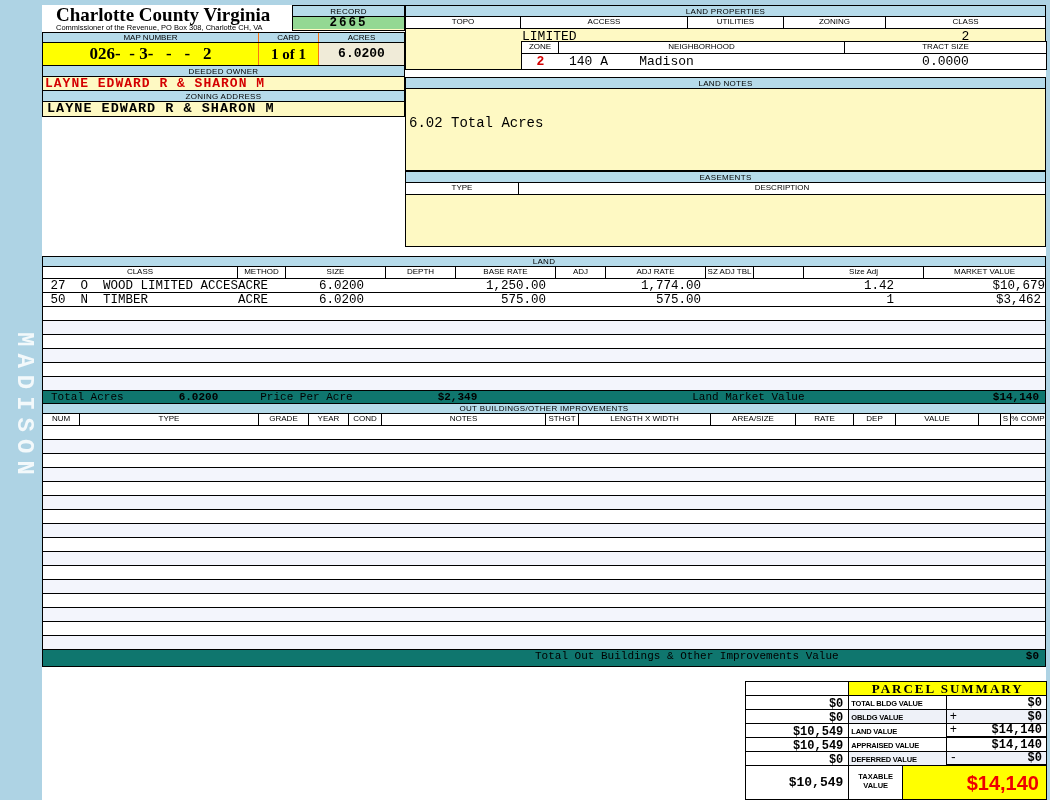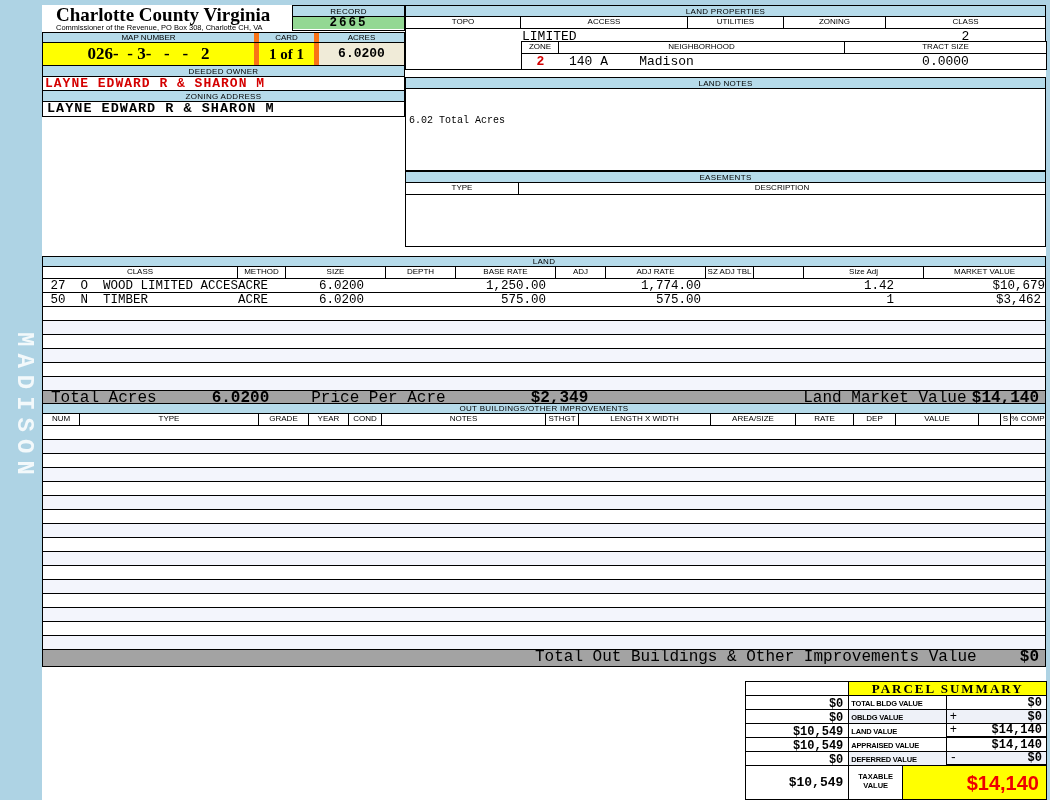--- a/index.html
+++ b/index.html
@@ -12,58 +12,58 @@
   .district{
     position:absolute;left:4px;top:332px;width:34px;height:220px;
     writing-mode:vertical-rl;font-family:"Liberation Serif",serif;
     font-size:24px;letter-spacing:7px;color:rgba(255,255,255,0.85);font-weight:bold;
   }
   .bar{
     background:#b6dbea;border-bottom:1px solid #000;
     font-size:8px;text-align:center;height:11px;line-height:11px;
     letter-spacing:.3px;box-sizing:border-box;
   }
-  .box{border:1px solid #000;box-sizing:border-box;background:#ffffff;}
+  .box{border:1px solid #000;box-sizing:border-box;background:#fef9c3;}
   .hrow{display:flex;border-bottom:1px solid #000;box-sizing:border-box;background:#fff;}
   .hc{font-size:8px;text-align:center;height:11px;line-height:10px;border-right:1px solid #000;box-sizing:border-box;overflow:hidden;}
   .hc:last-child{border-right:none;}
   .mono{font-family:"Liberation Mono","DejaVu Sans Mono",monospace;}
   .b{font-weight:bold;}
   .pre{white-space:pre;}
   
   .title-row{position:absolute;left:0;top:0;width:363px;height:27px;display:flex;}
   .title-cell{width:250px;padding:1px 0 0 14px;box-sizing:border-box;}
   .main-title{font-family:"Liberation Serif",serif;font-size:19px;font-weight:bold;line-height:18px;}
   .sub-title{font-size:7.5px;line-height:8px;white-space:nowrap;}
   .record-box{width:113px;height:26px;}
   .record-val{height:12px;background:#93d893;text-align:center;font-size:12.5px;line-height:12px;letter-spacing:2px;}
   .left-block{position:absolute;left:0;top:27px;width:363px;}
   .vrow{display:flex;border-bottom:1px solid #000;box-sizing:border-box;}
-  .vc{border-right:5px solid #f97316;box-sizing:border-box;text-align:center;overflow:hidden;}
+  .vc{border-right:1px solid #f97316;box-sizing:border-box;text-align:center;overflow:hidden;}
   .vc:last-child{border-right:none;}
   .yellow{background:#ffff00;}
   .cream{background:#f0ebd8;}
   .red{color:#d40000;}
   .addr{height:46px;border-bottom:1px solid #000;box-sizing:border-box;padding:3px 0 0 4px;font-size:12.5px;line-height:15px;}
   
   .right-block{position:absolute;left:363px;top:0;width:641px;}
   .lp-values{position:relative;height:40px;}
   .zone-table{position:absolute;left:115px;top:12px;width:526px;border:1px solid #000;box-sizing:border-box;background:#fff;}
-  .notes-body{height:81px;padding:26px 0 0 3px;box-sizing:border-box;font-size:10px;}
+  .notes-body{height:81px;padding:26px 0 0 3px;box-sizing:border-box;font-size:14px;}
   .ease-body{height:51px;}
   
   .land-section{position:absolute;left:0;top:251px;width:1004px;}
   .ob-section{position:absolute;left:0;top:398px;width:1004px;}
   .sect{border:1px solid #000;box-sizing:border-box;background:#fff;}
   .drow{display:flex;height:14px;border-bottom:1px solid #000;box-sizing:border-box;align-items:center;font-size:12.5px;}
   .dc{overflow:hidden;box-sizing:border-box;}
   .r{text-align:right;}
   .erow{height:14px;border-bottom:1px solid #000;box-sizing:border-box;}
   .erow.alt{background:#f3f5fc;}
-  .total-row{display:flex;height:16px;align-items:flex-end;font-size:16px;box-sizing:border-box;background:#a3a3a3;}
+  .total-row{display:flex;height:16px;align-items:flex-start;font-size:11px;box-sizing:border-box;background:#0f766e;}
   
   .summary{position:absolute;left:703px;top:676px;width:302px;border:1px solid #000;box-sizing:border-box;background:#fff;}
   .ps-row{display:flex;box-sizing:border-box;}
   .ps-c{border-right:1px solid #000;border-bottom:1px solid #000;box-sizing:border-box;overflow:hidden;}
   .ps-c:last-child{border-right:none;}
   .ps-prev{width:104px;font-size:12px;text-align:right;padding:1px 5px 0 0;height:14px;}
   .ps-label{width:98px;font-size:7.5px;font-weight:bold;padding:3px 0 0 2px;height:14px;letter-spacing:-0.2px;}
   .ps-val{width:100px;height:14px;display:flex;justify-content:space-between;align-items:center;font-size:12px;padding:0 4px 0 3px;}
   .shade{background:#eef1f8;}
   .sumline{border-bottom:2px solid #000;}

